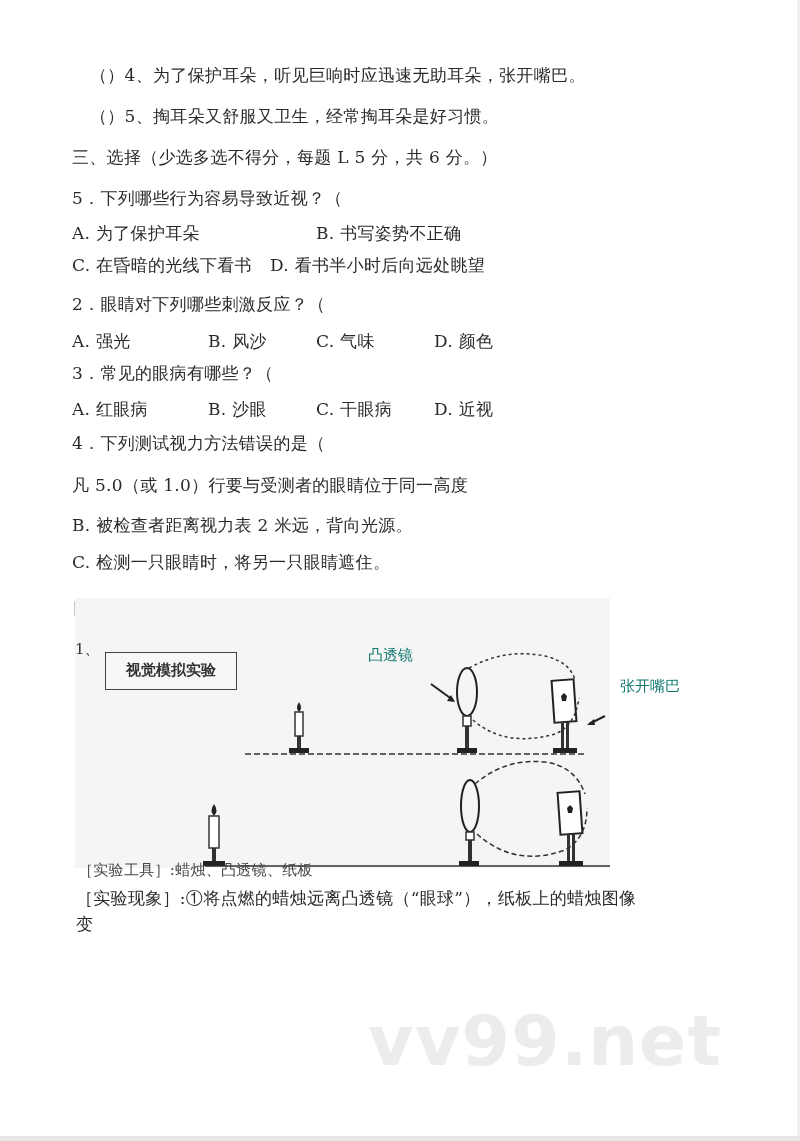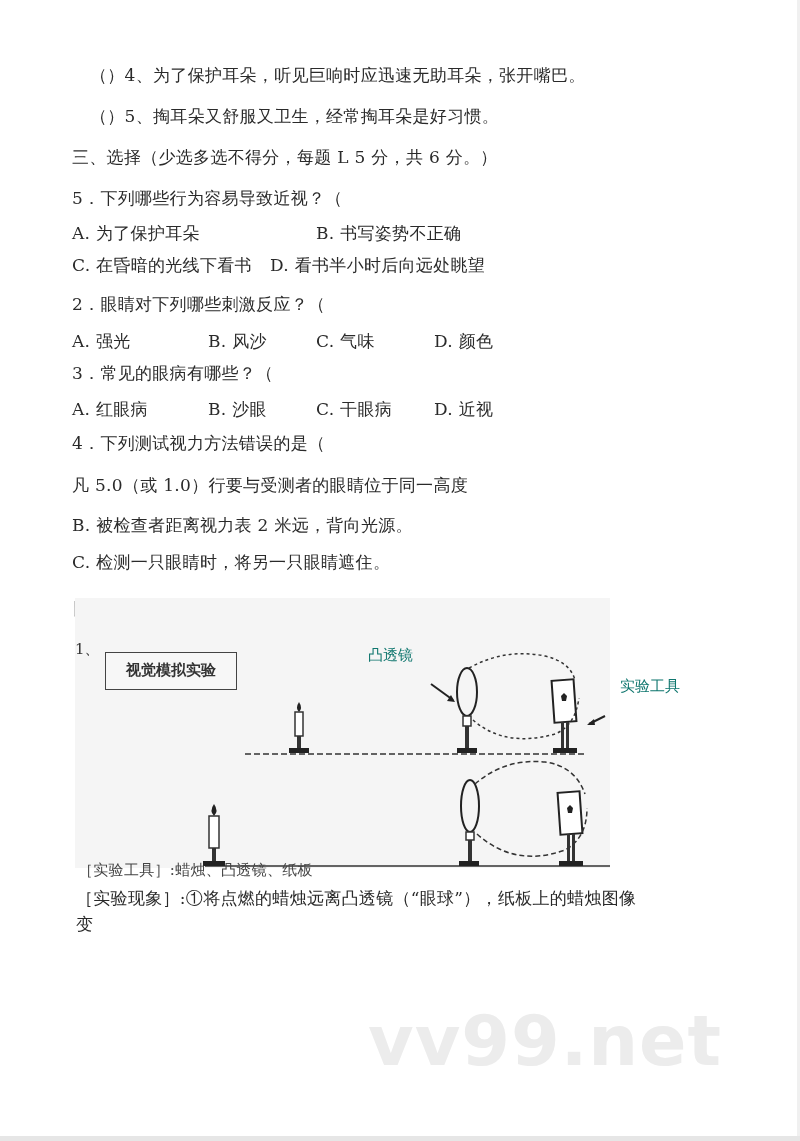--- a/index.html
+++ b/index.html
@@ -136,21 +136,21 @@
     </g>
 
     <path d="M400 186 Q430 160 470 164 Q500 168 510 196" fill="none" stroke="#333" stroke-width="1.5" stroke-dasharray="5,3"></path>
     <path d="M402 236 Q440 270 490 252 Q512 240 512 210" fill="none" stroke="#333" stroke-width="1.5" stroke-dasharray="5,3"></path>
   </svg>
 
   <div class="fig-num">1、</div>
   <div class="fig-title-box">视觉模拟实验</div>
   <div class="fig-label" style="left:293px; top:48px;">凸透镜</div>
 </div>
-<div class="fig-label" style="left:620px; top:677px;">实验工具</div>
+<div class="fig-label" style="left:620px; top:677px;">张开嘴巴</div>
 
 <div class="line" style="left:78px; top:862px; font-size:15px; line-height:16px; color:#444;">［实验工具］:蜡烛、凸透镜、纸板</div>
 <div class="line" style="left:76px; top:887px; font-size:17px;">［实验现象］:①将点燃的蜡烛远离凸透镜（“眼球”），纸板上的蜡烛图像</div>
 <div class="line" style="left:76px; top:913px; font-size:17px;">变</div>
 
 <div class="watermark">vv99.net</div>
 <div class="right-edge"></div>
 <div class="bottom-bar"></div>
 
 </body></html>

